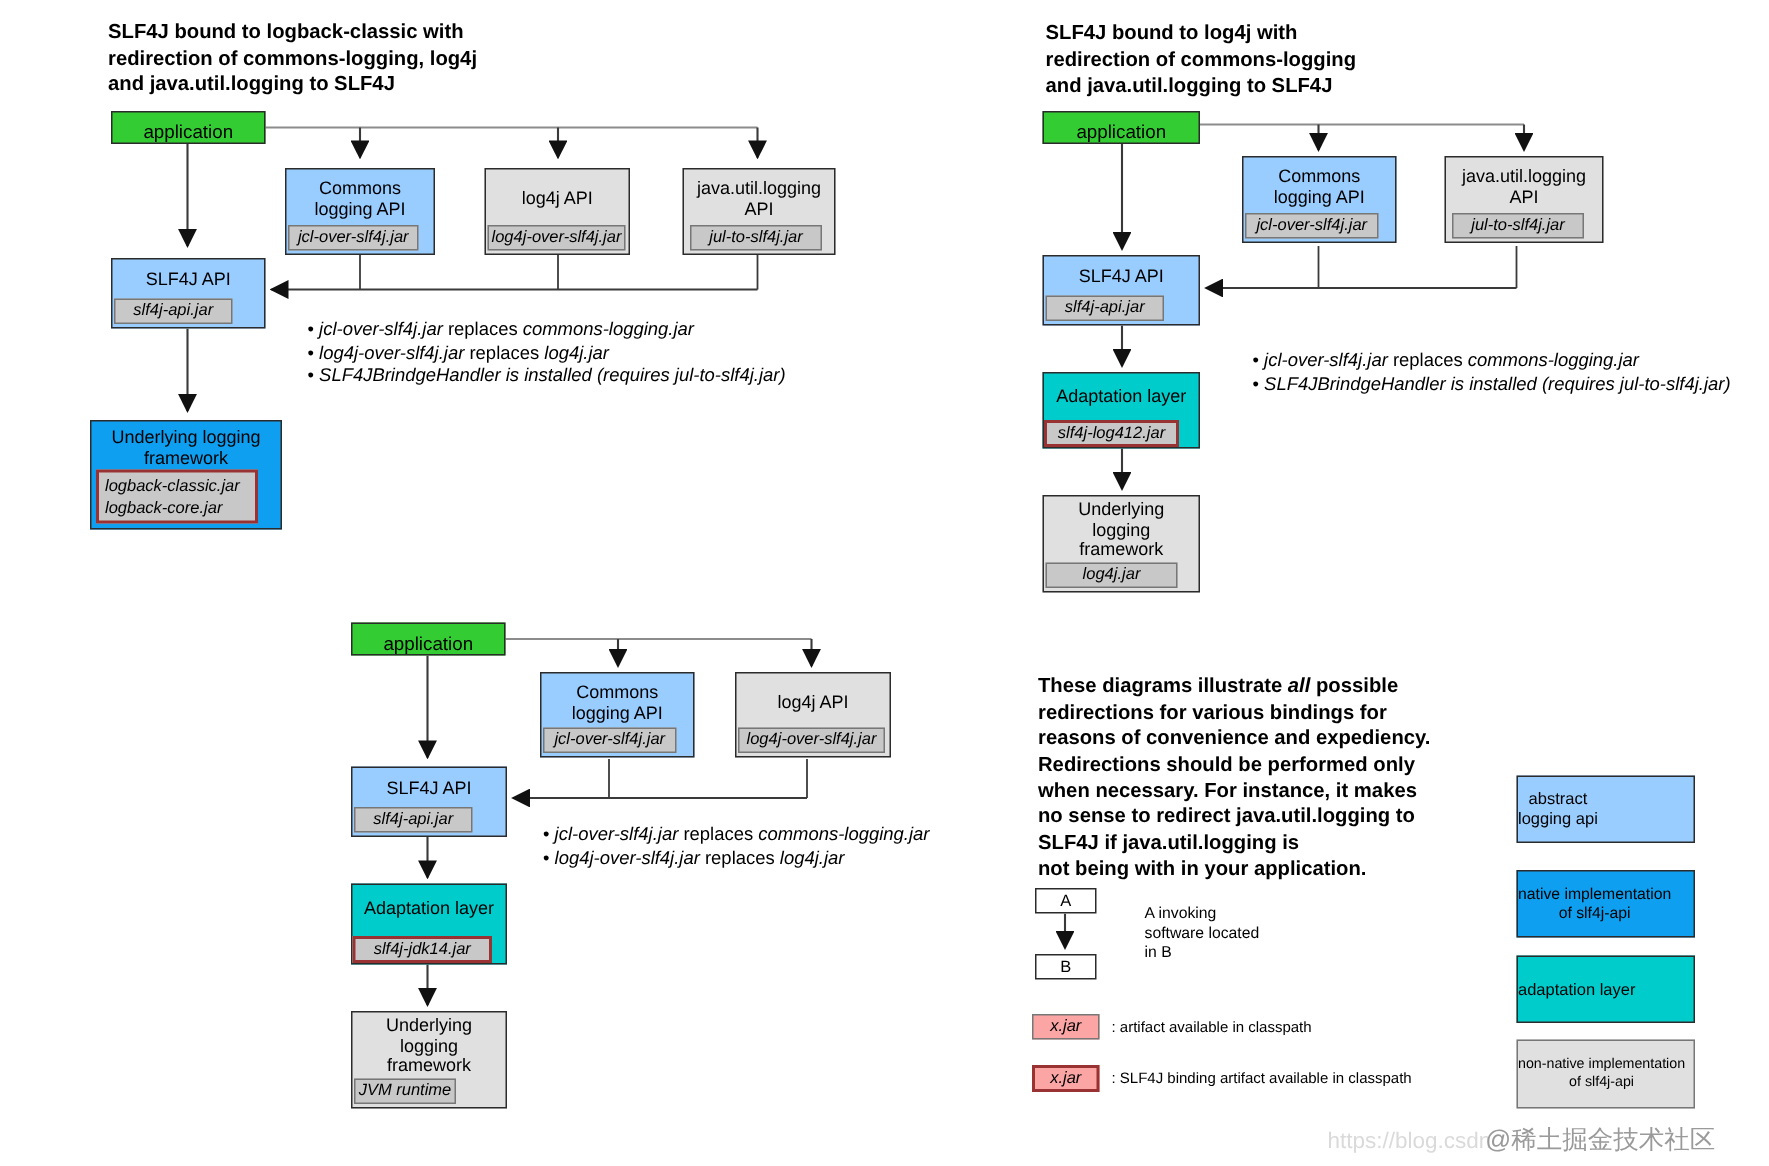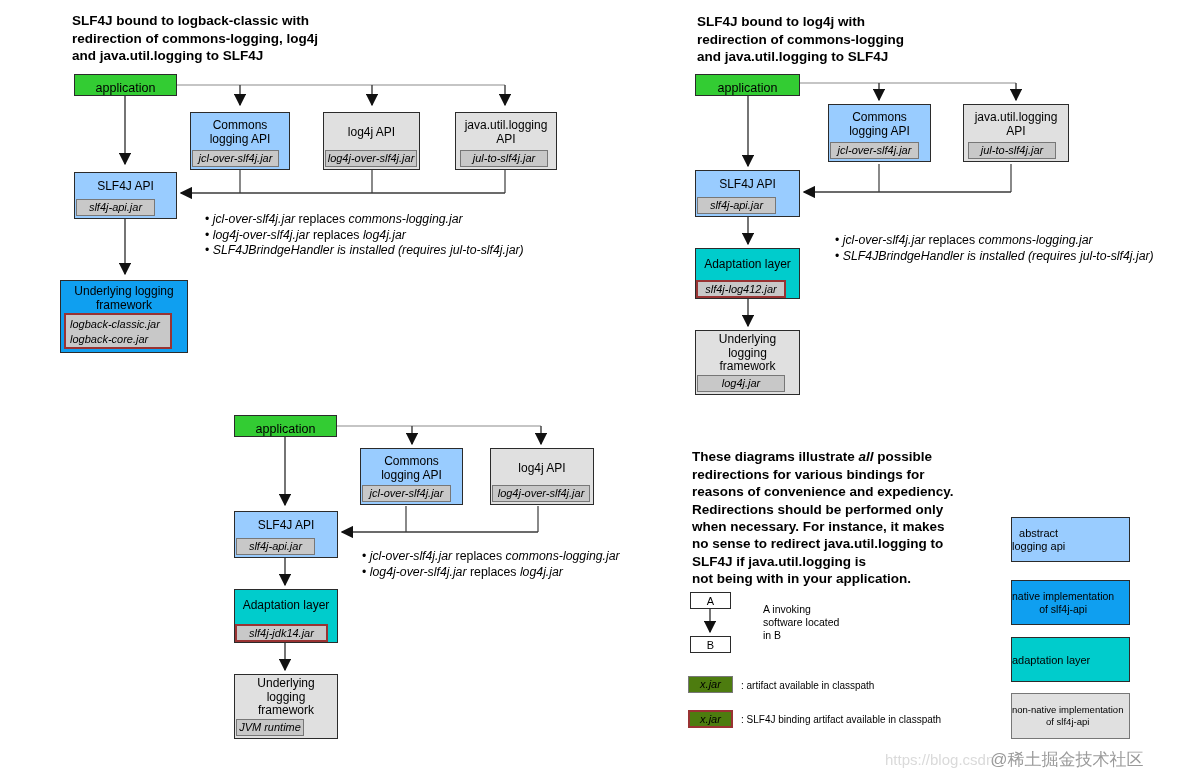--- a/index.html
+++ b/index.html
@@ -22,21 +22,21 @@
   .blue { background:#0f9ff0; }
   .white { background:#ffffff; }
   .appbox { display:flex; align-items:flex-end; justify-content:center; font-size:12.5px; }
   .title { position:absolute; z-index:2; font-weight:bold; font-size:13.5px; line-height:17.5px; white-space:pre-line; }
   .bullets { position:absolute; z-index:2; font-size:12.3px; line-height:15.5px; white-space:nowrap; }
   .bullets .em { font-style:italic; }
   .note { position:absolute; z-index:2; font-weight:bold; font-size:13.5px; line-height:17.4px; white-space:pre-line; }
   .note .em { font-style:italic; }
   .smalltext { position:absolute; z-index:2; font-size:10.5px; line-height:13px; white-space:pre-line; }
   .tinytext { position:absolute; z-index:2; font-size:10px; line-height:13px; white-space:nowrap; }
-  .legend-jar { position:absolute; z-index:2; box-sizing:border-box; background:#4d7c0f; border:1px solid #777;
+  .legend-jar { position:absolute; z-index:2; box-sizing:border-box; background:#fca5a5; border:1px solid #777;
                 font-style:italic; font-size:11px; line-height:14px; text-align:center; }
   .legend-jar.binding { border:2px solid #993333; }
   .clegend { position:absolute; z-index:2; box-sizing:border-box; border:1px solid #2b2b2b;
              display:flex; align-items:center; justify-content:flex-start; text-align:center; white-space:pre-line; }
   .wm { position:absolute; z-index:4; white-space:nowrap; }
   .wm-url { color:#dadada; font-size:15px; }
   .wm-handle { color:#9a9a9a; font-size:17px; margin-left:-4px; }
 </style>
 </head>
 <body>

